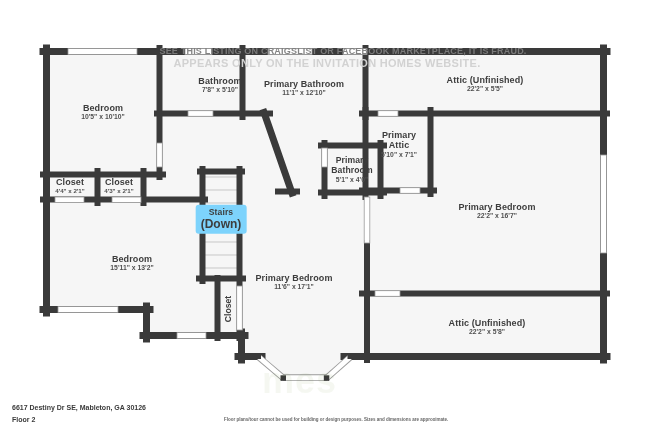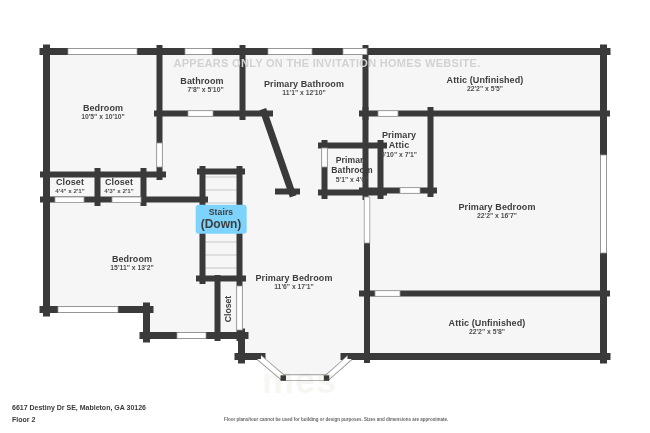--- a/index.html
+++ b/index.html
@@ -124,31 +124,32 @@
       </g>
       <g stroke="none" fill="#3a3a3a">
         <rect x="255.5" y="353.5" width="5.5" height="5.5"></rect>
         <rect x="280.5" y="375.3" width="5.5" height="5.5"></rect>
         <rect x="323.8" y="375.3" width="5.5" height="5.5"></rect>
         <rect x="347.5" y="353.5" width="5.5" height="5.5"></rect>
       </g>
     </g>
   </svg>
 
+  <div class="wm1">SEE THIS LISTING ON CRAIGSLIST OR FACEBOOK MARKETPLACE, IT IS FRAUD.</div>
   <div class="wm2">APPEARS ONLY ON THE INVITATION HOMES WEBSITE.</div>
   <div class="ghost">mes</div>
 
   <div class="labels">
 
     <div class="room-label" style="left:103px;top:112px;">
       <span class="room-name">Bedroom</span>
       <span class="room-dims">10'5" x 10'10"</span>
     </div>
 
-    <div class="room-label" style="left:202px;top:85px;align-items:flex-end;">
+    <div class="room-label" style="left:220px;top:85px;">
       <span class="room-name">Bathroom</span>
       <span class="room-dims">7'8" x 5'10"</span>
     </div>
 
     <div class="room-label" style="left:304px;top:88px;">
       <span class="room-name">Primary Bathroom</span>
       <span class="room-dims">11'1" x 12'10"</span>
     </div>
 
     <div class="room-label" style="left:485px;top:84px;">

